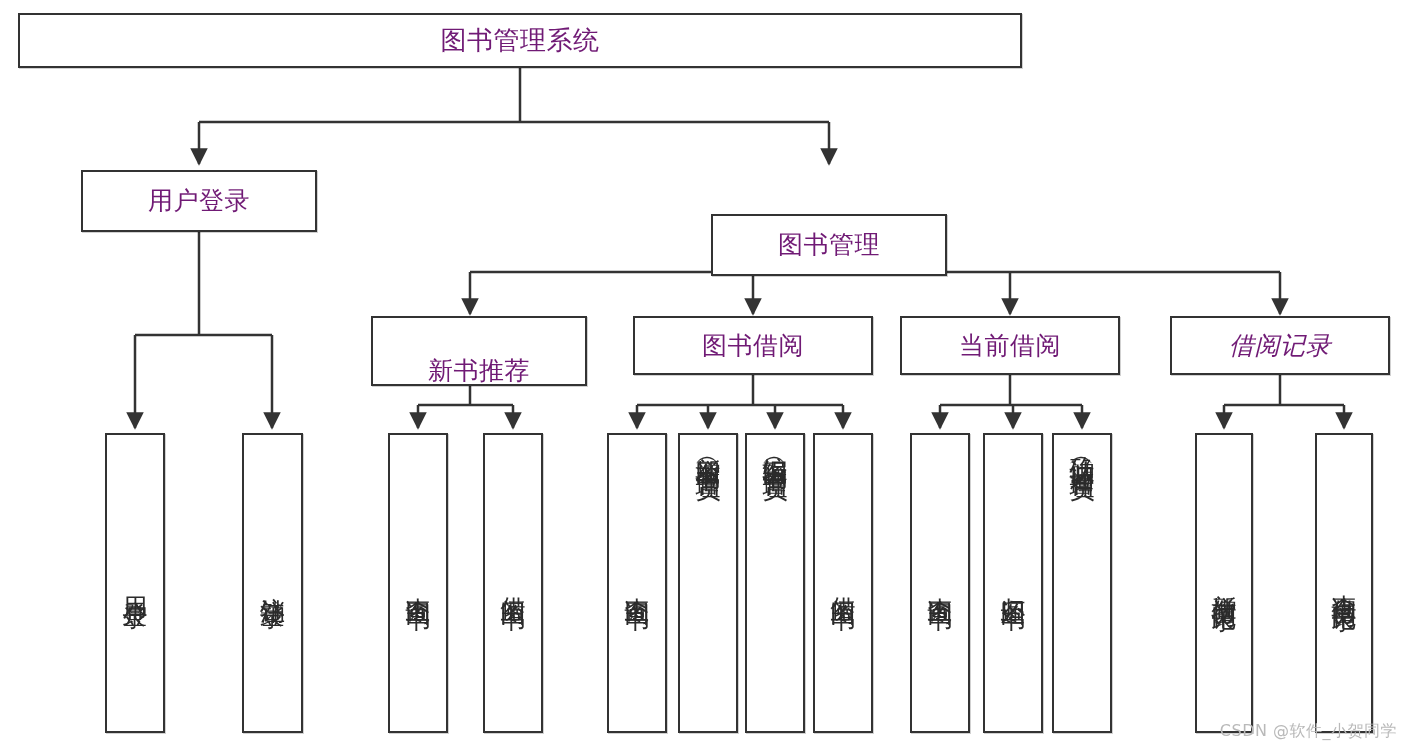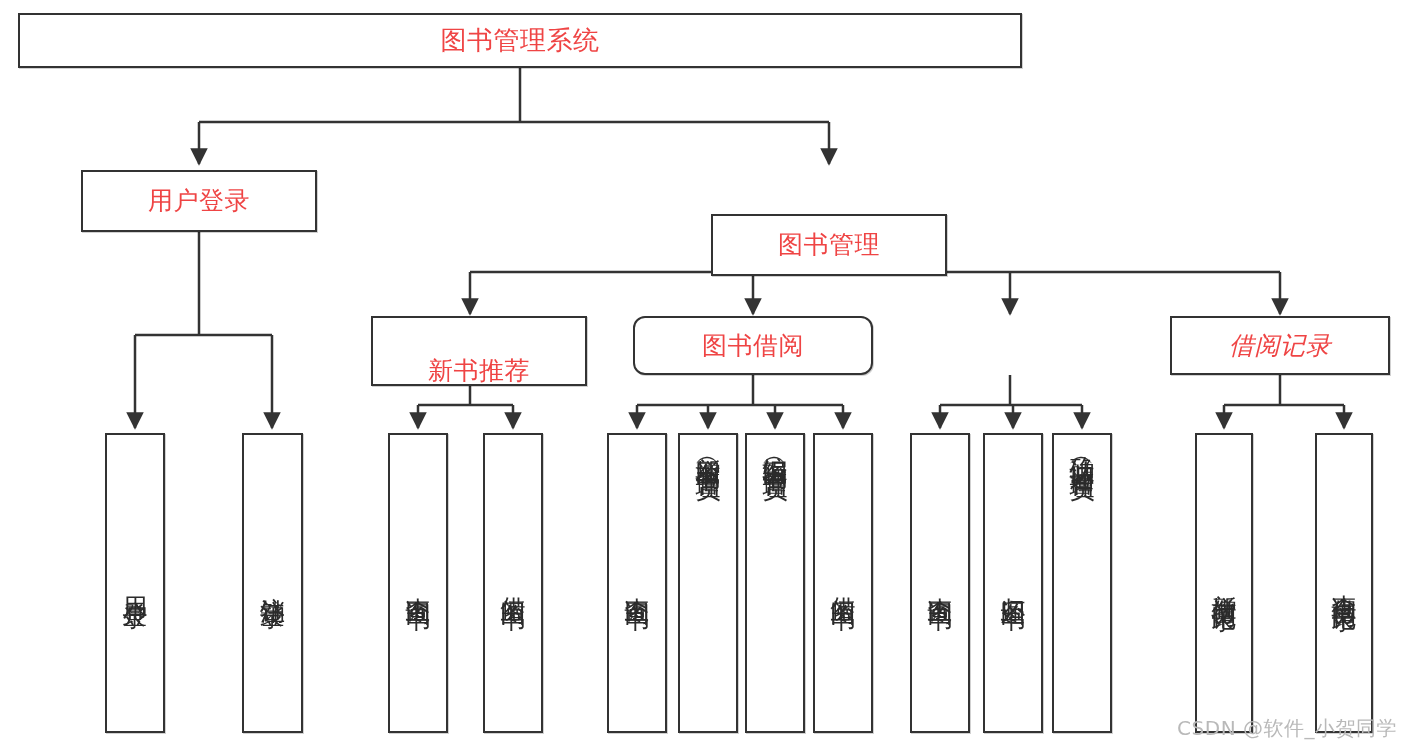--- a/index.html
+++ b/index.html
@@ -29,21 +29,21 @@
     box-sizing: border-box;
     background: #ffffff;
     border: 2px solid #333333;
     display: flex;
     align-items: center;
     justify-content: center;
     box-shadow: 1px 1px 0 rgba(0,0,0,0.18);
   }
   .node-label-h {
     font-size: 25px;
-    color: #ef4444;
+    color: #701a75;
     line-height: 1.1;
     white-space: nowrap;
     letter-spacing: 0.5px;
   }
   .node-root .node-label-h {
     font-size: 26px;
   }
   .leaf-box {
     position: absolute;
     box-sizing: border-box;
@@ -64,21 +64,21 @@
     font-size: 25px;
     color: #2b2b2b;
     letter-spacing: 3px;
     line-height: 1;
     padding: 2px 0;
   }
   .watermark {
     position: absolute;
     right: 8px;
     bottom: 5px;
-    font-size: 20px;
+    font-size: 16px;
     color: #b9b9b9;
     white-space: nowrap;
     letter-spacing: 0.5px;
   }
 </style>
 </head>
 <body>
 
 <div id="canvas">
 
@@ -139,22 +139,25 @@
   <div class="node-box" style="left:81px; top:170px; width:236px; height:62px;">
     <span class="node-label-h">用户登录</span>
   </div>
   <div class="node-box" style="left:711px; top:170px; width:236px; height:62px;margin-top:44px;">
     <span class="node-label-h">图书管理</span>
   </div>
 
   <div class="node-box" style="left:371px; top:316px; width:216px; height:70px;align-items:flex-end;">
     <span class="node-label-h">新书推荐</span>
   </div>
-  <div class="node-box" style="left:633px; top:316px; width:240px; height:59px;border-radius:12px;">
+  <div class="node-box" style="left:633px; top:316px; width:240px; height:59px;">
     <span class="node-label-h">图书借阅</span>
+  </div>
+  <div class="node-box" style="left:900px; top:316px; width:220px; height:59px;">
+    <span class="node-label-h">当前借阅</span>
   </div>
   <div class="node-box" style="left:1170px; top:316px; width:220px; height:59px;font-style:italic;">
     <span class="node-label-h">借阅记录</span>
   </div>
 
   <div class="leaf-box center-v" style="left:105px; top:433px; width:60px; height:300px;">
     <span class="node-label-v">用户登录</span>
   </div>
   <div class="leaf-box center-v" style="left:242px; top:433px; width:61px; height:300px;">
     <span class="node-label-v">注销登录</span>

